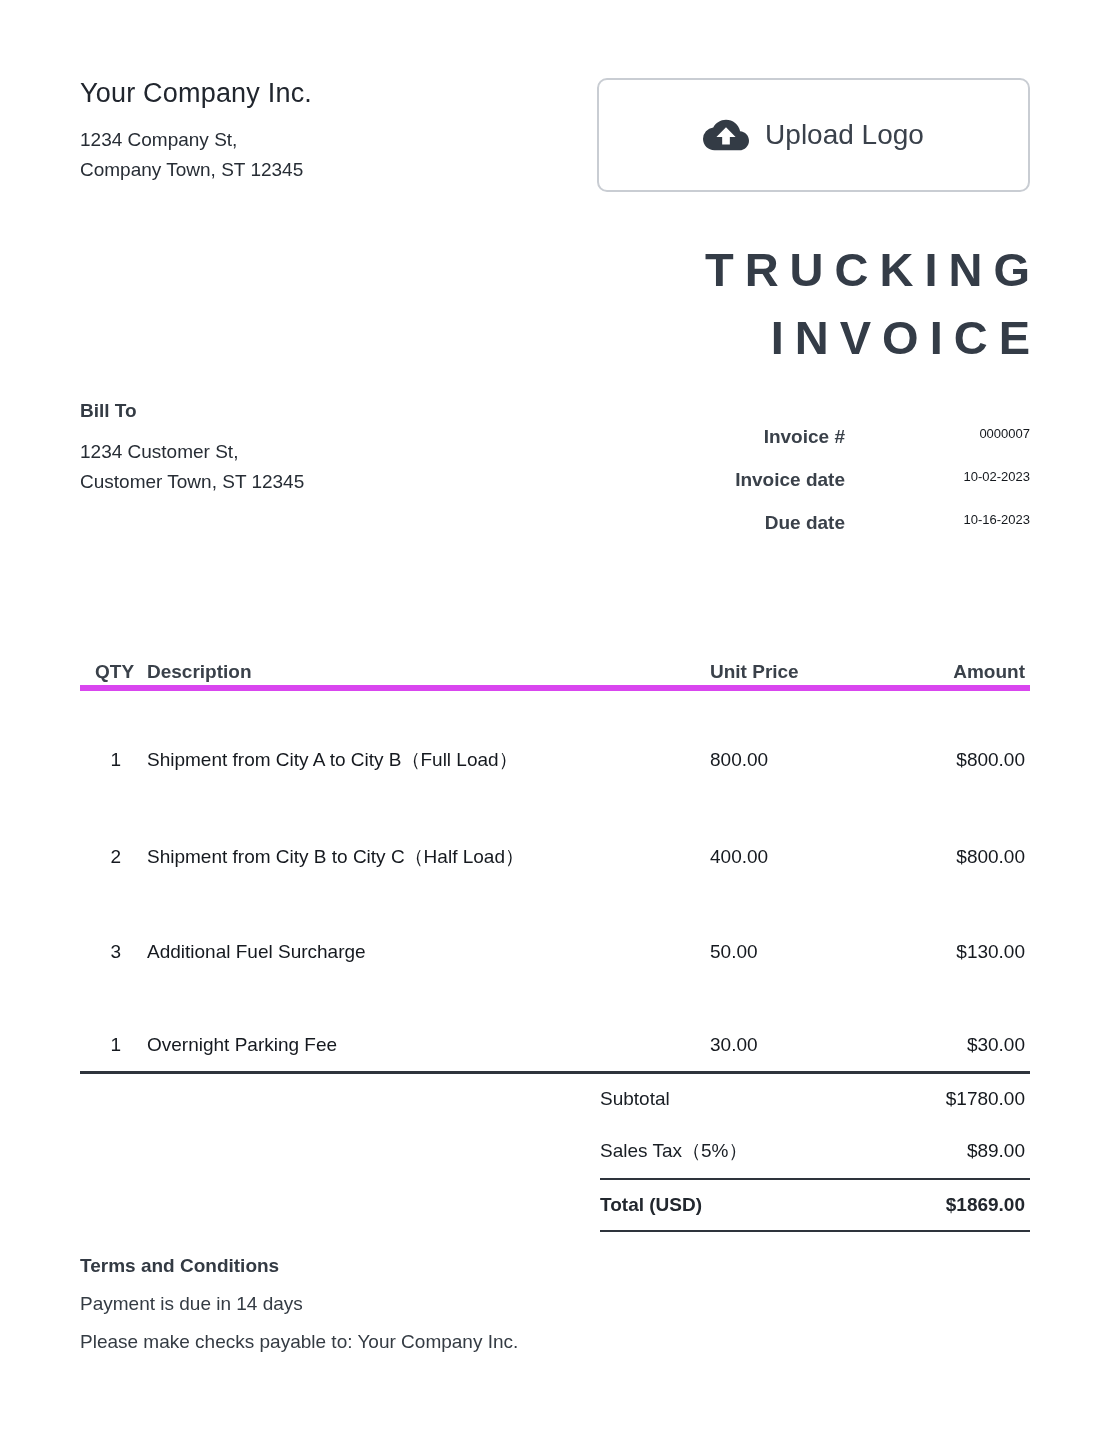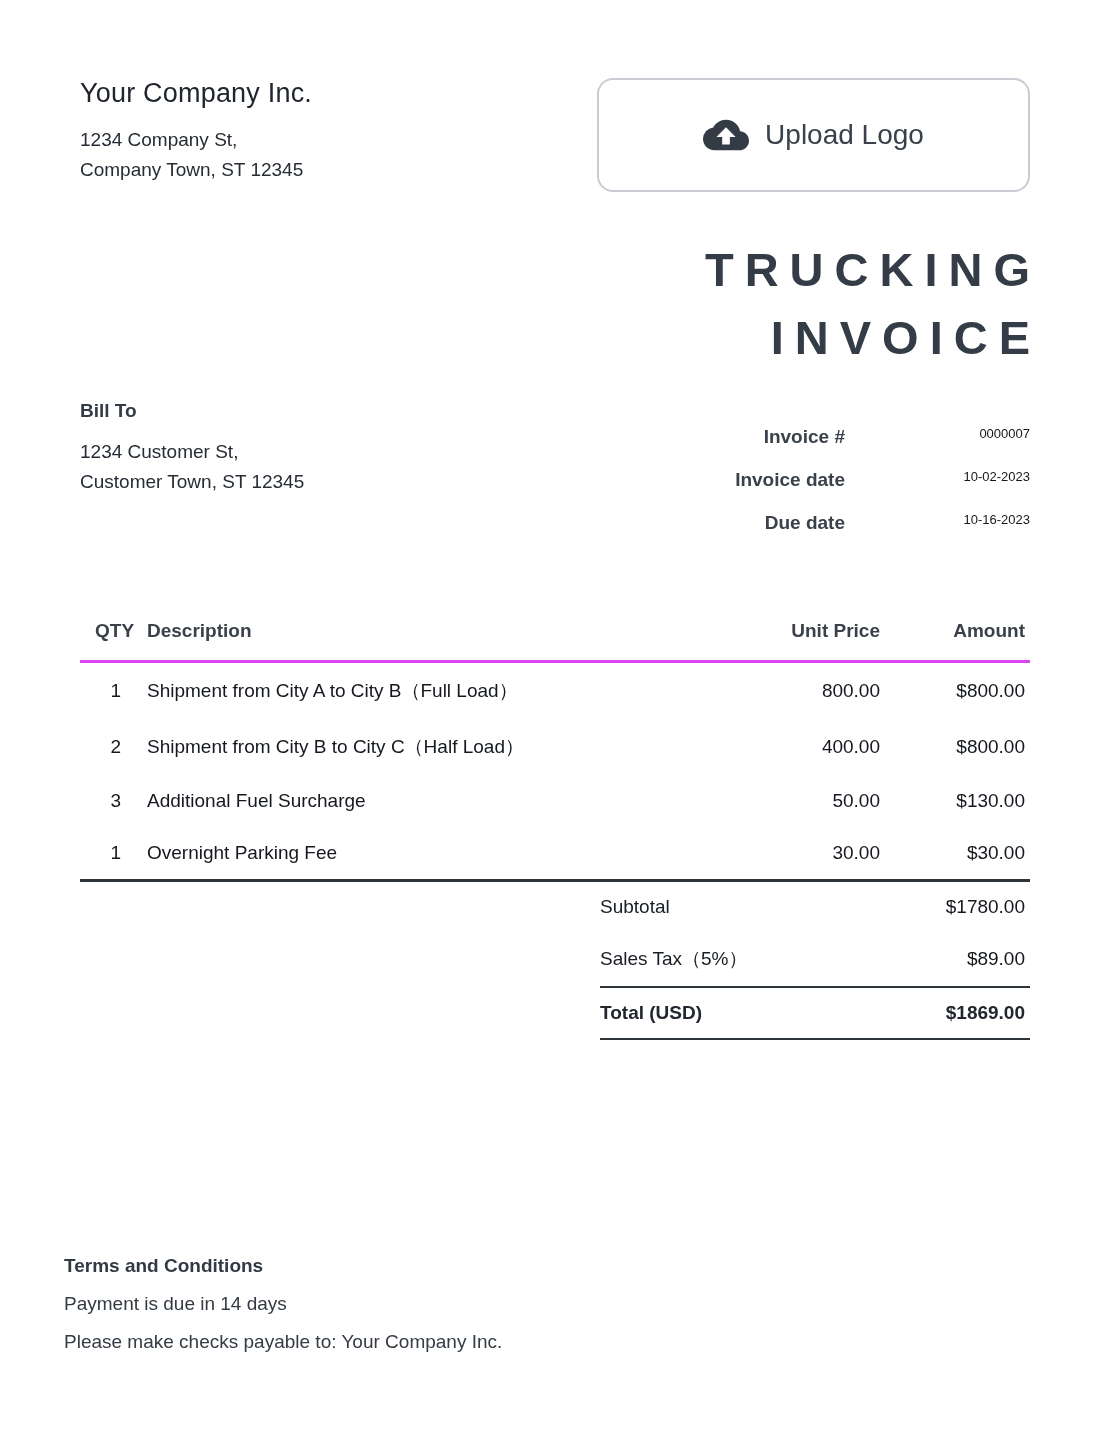--- a/index.html
+++ b/index.html
@@ -15,21 +15,21 @@
   }
 
   
   .header-row { display: flex; justify-content: space-between; align-items: flex-start; }
   .company-name { font-size: 27px; color: #21262e; font-weight: 400; letter-spacing: 0.2px; }
   .company-address { margin-top: 16px; font-size: 19px; line-height: 30px; color: #272d35; }
 
   .upload-btn {
     width: 433px; height: 114px;
     border: 2px solid #c9cdd3;
-    border-radius: 16px;
+    border-radius: 10px;
     background: #ffffff;
     display: flex; align-items: center; justify-content: center;
     gap: 16px;
     cursor: pointer;
   }
   .upload-btn .icon { width: 46px; height: 46px; display: block; }
   .upload-label { font-size: 28px; color: #3a414b; }
 
   
   .doc-title {
@@ -49,41 +49,41 @@
   .customer-name { margin-top: 19px; font-size: 27px; color: #21262e; }
   .customer-address { margin-top: 15px; font-size: 19px; line-height: 30px; color: #272d35; }
 
   .meta { margin-top: 26px; display: grid; grid-template-columns: auto 185px; row-gap: 21px; column-gap: 0; }
   .meta-label { font-size: 19px; font-weight: 700; color: #3a414a; text-align: right; }
   .meta-value { font-size: 13px; color: #14181d; text-align: right; }
 
   
   .items { margin-top: 86px; }
   .grid-row { display: grid; grid-template-columns: 55px 1fr 170px 150px; align-items: baseline; }
-  .items-header { padding-bottom: 18px; border-bottom: 3px solid #d946ef; }
+  .items-header { padding-bottom: 2px; border-bottom: 6px solid #d946ef; }
   .items-header .cell { font-size: 19px; font-weight: 700; color: #3a414a; }
   .items-body { border-bottom: 3px solid #2e343c; }
   .item-row { padding: 15px 0; }
   .item-row .cell { font-size: 19px; color: #15191f; }
   .cell.qty { text-align: right; padding-right: 14px; }
-  .cell.desc { padding-left: 12px; }
-  .cell.price { text-align: right; }
+  .cell.desc { padding-left: 12px; margin-top: 41px; }
+  .cell.price { }
   .cell.amount { text-align: right; padding-right: 5px; }
   .items-header .cell.qty { text-align: left; padding-left: 15px; }
 
   
   .totals { width: 430px; margin-left: auto; }
   .totals-row { display: flex; justify-content: space-between; align-items: baseline; padding: 14px 0; }
   .totals-row .t-label { font-size: 19px; color: #191e24; }
   .totals-row .t-value { font-size: 19px; color: #14181d; padding-right: 5px; }
   .totals-row.total { border-top: 2px solid #2e343c; border-bottom: 2px solid #2e343c; }
   .totals-row.total .t-label, .totals-row.total .t-value { font-weight: 700; color: #22272e; }
 
   
-  .terms { position: absolute; left: 64px; top: 1255px; }
+  .terms { position: absolute; left: 80px; top: 1255px; }
   .terms-title { font-size: 19px; font-weight: 700; color: #333a43; }
   .terms-line { margin-top: 16px; font-size: 19px; color: #343b43; }
 </style>
 </head>
 <body>
 
 <div class="page">
 
   <div class="header-row">
     <div>

